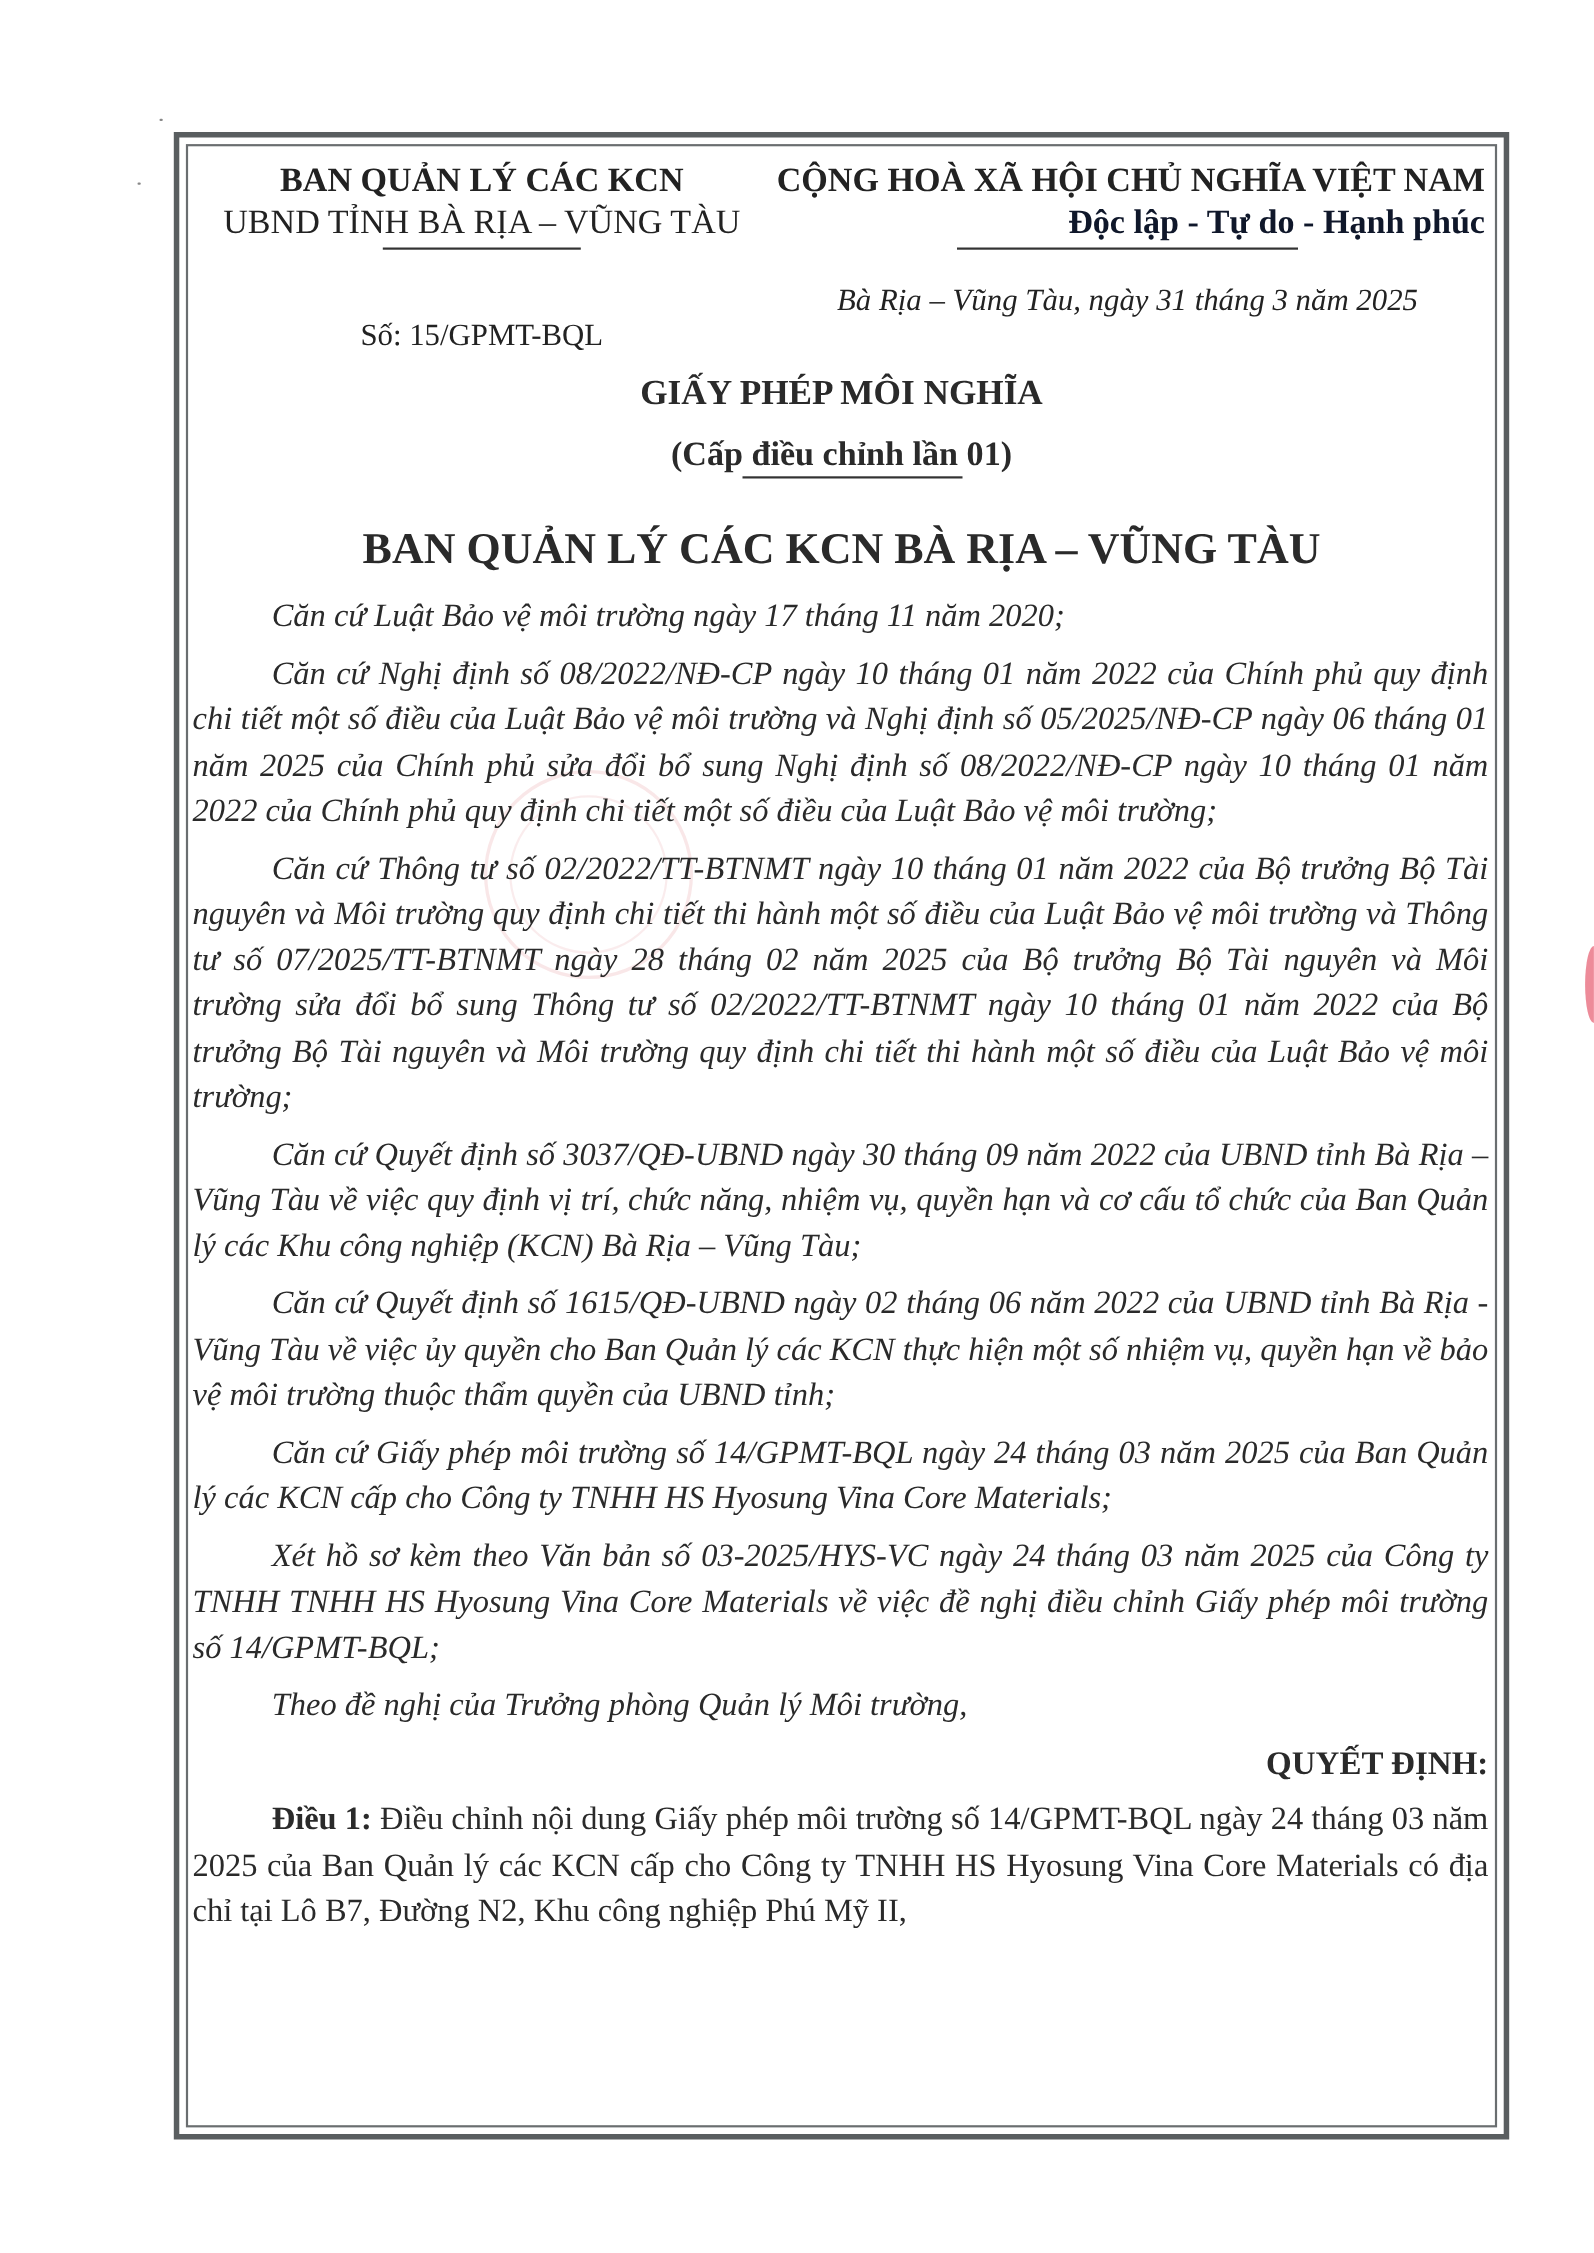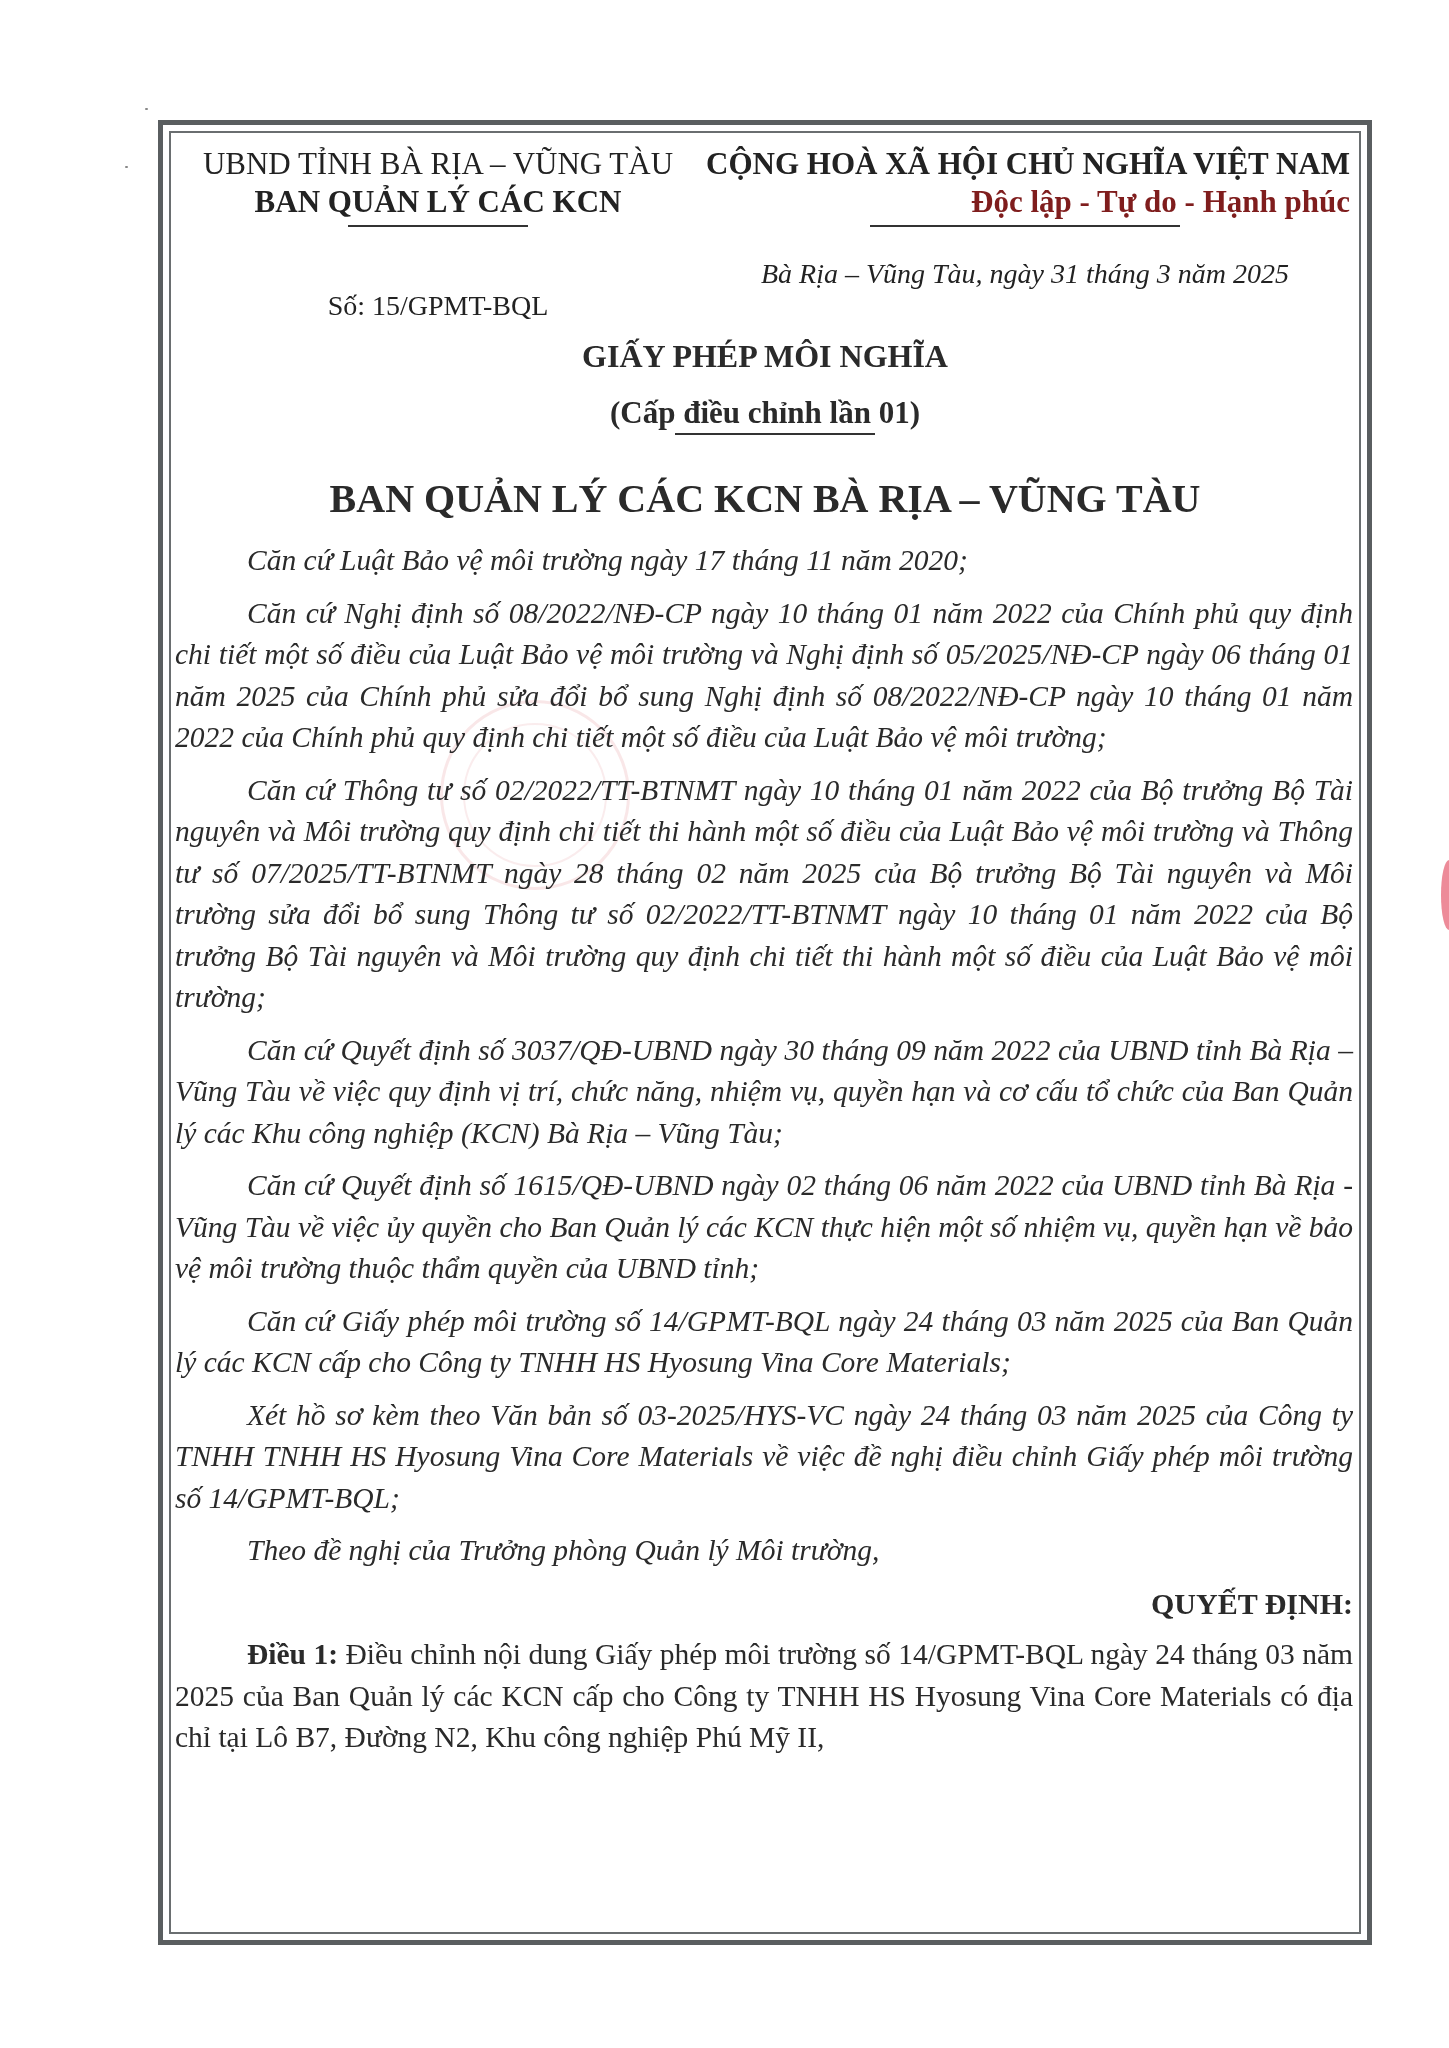--- a/index.html
+++ b/index.html
@@ -85,21 +85,21 @@
       font-size: 31px;
       line-height: 38px;
       font-weight: normal;
       color: #222;
     }
     .h-line1.bold { font-weight: bold; }
     .h-line2 {
       font-size: 31px;
       line-height: 38px;
       font-weight: bold;
-      color: #7f1d1d;
+      color: #0f172a;
       display: inline-block;
     }
     .underline-bar {
       height: 2px;
       background: #333;
       margin: 4px auto 0;
     }
     .left-underline { width: 180px; }
     .right-underline { width: 310px; }
     .doc-number {
@@ -173,22 +173,22 @@
 <div class="frame-outer">
   <div class="frame-inner"></div>
 </div>
 
 <div class="stamp">
   <div class="stamp-inner"></div>
 </div>
 <div class="edge-mark"></div>
 
 <div class="header-left">
+  <div class="h-line1 bold">BAN QUẢN LÝ CÁC KCN</div>
   <div class="h-line1">UBND TỈNH BÀ RỊA – VŨNG TÀU</div>
-  <div class="h-line1 bold">BAN QUẢN LÝ CÁC KCN</div>
   <div class="underline-bar left-underline"></div>
 </div>
 
 <div class="header-right">
   <div class="h-line1 bold">CỘNG HOÀ XÃ HỘI CHỦ NGHĨA VIỆT NAM</div>
   <div class="h-line2">Độc lập - Tự do - Hạnh phúc</div>
   <div class="underline-bar right-underline"></div>
 </div>
 
 <div class="doc-number">Số: 15/GPMT-BQL</div>

